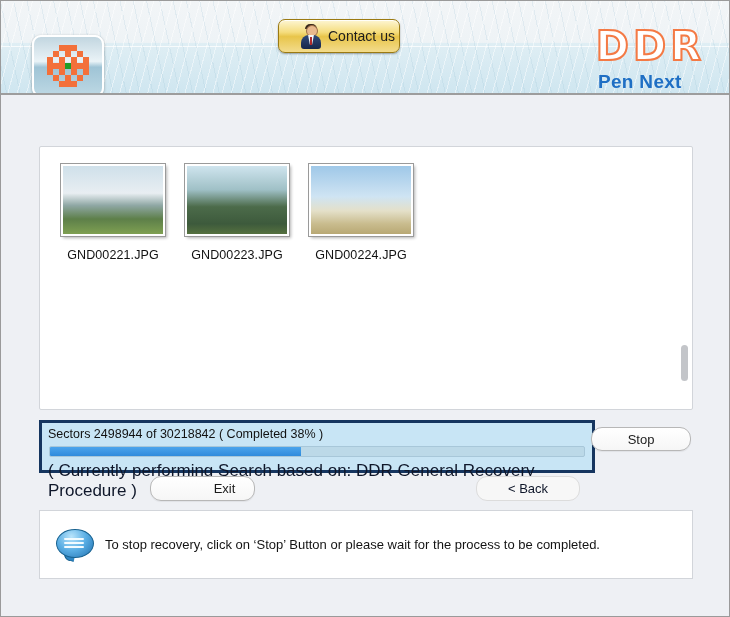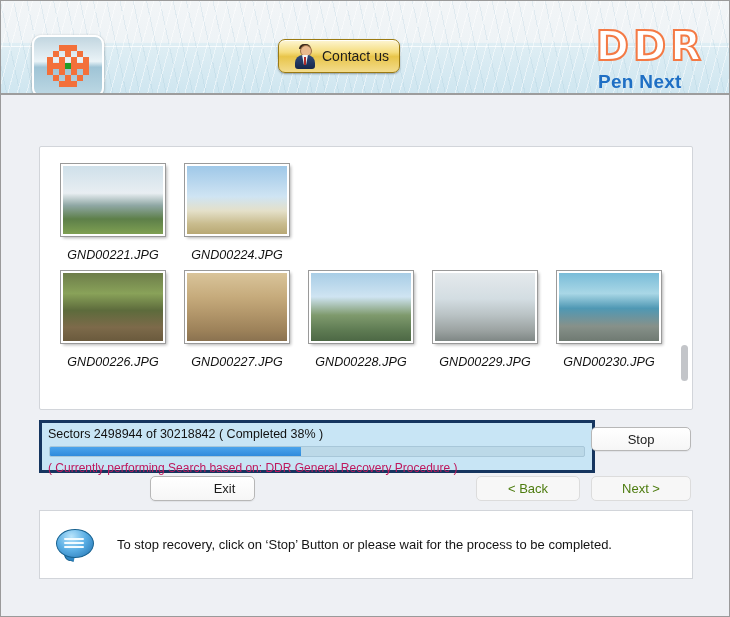--- a/index.html
+++ b/index.html
@@ -50,25 +50,25 @@
     border:2px solid #ffffff;border-radius:9px;
     background:linear-gradient(to bottom,#c2d6e0 0%,#eaf3f7 42%,#9fc4d6 52%,#bdd8e4 100%);
     box-shadow:0 1px 3px rgba(0,0,0,.35);
     display:flex;align-items:center;justify-content:center;z-index:3;
   }
   .checkflower{position:relative;width:42px;height:42px;}
   .checkflower i{position:absolute;width:6px;height:6px;background:#f3703a;display:block;}
   .checkflower i.g{background:#1f9c28;}
 
   .contact-btn{
-    position:absolute;left:277px;top:38px;width:122px;height:34px;box-sizing:border-box;
+    position:absolute;left:277px;top:18px;width:122px;height:34px;box-sizing:border-box;
     border:1px solid #9b7a12;border-radius:7px;
     background:linear-gradient(to bottom,#fdf6d4 0%,#f5dd7e 38%,#e8c54a 52%,#f3dc8c 100%);
     box-shadow:0 1px 2px rgba(0,0,0,.35),inset 0 1px 0 rgba(255,255,255,.85);
-    display:flex;align-items:center;gap:5px;padding-left:14px;cursor:pointer;z-index:3;
+    display:flex;align-items:center;gap:5px;padding-left:20px;cursor:pointer;z-index:3;
   }
   .contact-label{font-size:14px;color:#1d1d1d;}
   .person-ico{position:relative;width:24px;height:25px;flex:0 0 24px;}
   .person-ico .head{position:absolute;left:7px;top:1px;width:10px;height:10px;border-radius:50%;background:#e9b98d;border:1px solid #9d6f45;}
   .person-ico .hair{position:absolute;left:6px;top:0px;width:12px;height:5px;border-radius:6px 6px 0 0;background:#3b2a1d;}
   .person-ico .body{position:absolute;left:2px;top:11px;width:20px;height:14px;border-radius:8px 8px 3px 3px;background:linear-gradient(to bottom,#2f4a7a,#16264a);}
   .person-ico .shirt{position:absolute;left:9px;top:11px;width:6px;height:10px;background:#f4f4f4;clip-path:polygon(50% 0,100% 0,70% 100%,30% 100%,0 0);}
   .person-ico .tie{position:absolute;left:11px;top:13px;width:2px;height:8px;background:#b02a2a;}
 
   .brand{position:absolute;right:24px;top:26px;text-align:center;z-index:3;}
@@ -87,21 +87,21 @@
 
   
   .body{position:relative;height:calc(617px - 22px - 94px);background:#eef0f4;}
 
   .thumb-panel{
     position:absolute;left:38px;top:51px;width:654px;height:264px;box-sizing:border-box;
     background:#ffffff;border:1px solid #d2d5da;border-radius:2px;overflow:hidden;
   }
   .thumb-grid{padding:8px 6px 0 6px;}
   .thumb-row{display:flex;}
-  .thumb-cell{width:118px;margin:0 0 0 6px;text-align:center;font-style:italic;}
+  .thumb-cell{width:118px;margin:0 0 0 6px;text-align:center;}
   .thumb-cell:first-child{margin-left:8px;}
   .thumb-img{
     width:104px;height:72px;margin:9px auto 0 auto;box-sizing:border-box;
     border:2px solid #ffffff;outline:1px solid #9a9a9a;
     box-shadow:2px 2px 3px rgba(0,0,0,.3);overflow:hidden;position:relative;
   }
   .thumb-name{margin-top:12px;font-size:12.5px;color:#111;letter-spacing:.1px;}
 
   .scroll-track{position:absolute;right:3px;top:4px;bottom:4px;width:9px;}
   .scroll-thumb{position:absolute;right:1px;bottom:24px;width:7px;height:36px;border-radius:4px;background:#c3c5c9;}
@@ -111,40 +111,40 @@
     position:absolute;left:38px;top:325px;width:556px;height:53px;box-sizing:border-box;
     background:#c8e5f5;border:3px solid #15355f;
     padding:2px 6px 0 6px;
   }
   .prog-top{font-size:12.5px;color:#121212;padding-top:2px;}
   .prog-bar{
     position:relative;height:9px;margin:5px 1px 4px 1px;
     background:#bcd9e8;border:1px solid #a8c7d9;border-radius:2px;overflow:hidden;
   }
   .prog-fill{height:100%;background:linear-gradient(to bottom,#4ba4ec,#2f8bdc);}
-  .prog-bottom{font-size:12px;color:#be185d;}
+  .prog-bottom{font-size:17px;color:#0f172a;}
 
   .btn{
     box-sizing:border-box;background:linear-gradient(to bottom,#ffffff,#f6f6f6);
-    border:1px solid #b7b7b7;border-radius:5px;font-size:13px;color:#1b1b1b;
+    border:1px solid #b7b7b7;border-radius:11px;font-size:13px;color:#1b1b1b;
     display:flex;align-items:center;justify-content:center;cursor:pointer;
     box-shadow:0 1px 1px rgba(0,0,0,.06);
   }
-  .btn.disabled{color:#4d7c0f;border-color:#dcdcdc;background:#f7f7f7;cursor:default;box-shadow:none;text-align:center;}
+  .btn.disabled{color:#0f172a;border-color:#dcdcdc;background:#f7f7f7;cursor:default;box-shadow:none;text-align:center;}
   .btn.focused{box-shadow:0 0 0 3px rgba(88,160,235,.65);border-color:#6ba4de;}
 
   #stop-button{position:absolute;left:590px;top:332px;width:100px;height:24px;}
   #help-button{position:absolute;left:38px;top:381px;width:104px;height:25px;}
   #exit-button{position:absolute;left:149px;top:381px;width:105px;height:25px;padding-left:44px;}
   #back-button{position:absolute;left:475px;top:381px;width:104px;height:25px;}
   #next-button{position:absolute;left:590px;top:381px;width:100px;height:25px;}
 
   .msg-panel{
     position:absolute;left:38px;top:415px;width:654px;height:69px;box-sizing:border-box;
-    background:#ffffff;border:1px solid #d2d5da;display:flex;align-items:center;padding-left:16px;gap:25px;
+    background:#ffffff;border:1px solid #d2d5da;display:flex;align-items:center;padding-left:16px;gap:13px;
   }
   .bubble{position:relative;width:36px;height:31px;flex:0 0 36px;}
   .bubble .oval{
     position:absolute;left:0;top:0;width:36px;height:27px;border-radius:50%;
     background:radial-gradient(ellipse at 40% 25%,#b9e4fb 0%,#5aaee4 48%,#1f6fae 100%);
     border:1px solid #17618f;
   }
   .bubble .tail{
     position:absolute;left:8px;top:20px;width:10px;height:11px;background:#2f86c3;
     border:1px solid #17618f;border-top:none;border-right:none;
@@ -217,64 +217,45 @@
   <div class="body">
 
     <div class="thumb-panel">
       <div class="thumb-grid" id="grid">
           <div class="thumb-row">
             <div class="thumb-cell">
               <div class="thumb-img" style="background: linear-gradient(rgb(207, 224, 234) 0%, rgb(232, 238, 242) 40%, rgb(143, 167, 164) 58%, rgb(93, 127, 73) 78%, rgb(127, 160, 82) 100%);"></div>
               <div class="thumb-name">GND00221.JPG</div>
             </div>
             <div class="thumb-cell">
+              <div class="thumb-img" style="background: linear-gradient(rgb(207, 228, 238) 0%, rgb(159, 192, 198) 35%, rgb(76, 107, 74) 60%, rgb(61, 90, 60) 85%, rgb(85, 113, 63) 100%);"></div>
+              <div class="thumb-name">GND00223.JPG</div>
+            </div>
+            <div class="thumb-cell">
               <div class="thumb-img" style="background: linear-gradient(rgb(159, 200, 232) 0%, rgb(207, 228, 243) 45%, rgb(228, 224, 201) 66%, rgb(201, 188, 142) 85%, rgb(184, 168, 116) 100%);"></div>
               <div class="thumb-name">GND00224.JPG</div>
-            </div>
-          </div>
-          <div class="thumb-row">
-            <div class="thumb-cell">
-              <div class="thumb-img" style="background: linear-gradient(rgb(109, 125, 74) 0%, rgb(137, 162, 89) 30%, rgb(93, 107, 60) 55%, rgb(125, 106, 74) 80%, rgb(106, 90, 61) 100%);"></div>
-              <div class="thumb-name">GND00226.JPG</div>
-            </div>
-            <div class="thumb-cell">
-              <div class="thumb-img" style="background: linear-gradient(rgb(217, 196, 154) 0%, rgb(198, 171, 124) 35%, rgb(178, 150, 106) 60%, rgb(156, 129, 89) 85%, rgb(138, 114, 80) 100%);"></div>
-              <div class="thumb-name">GND00227.JPG</div>
-            </div>
-            <div class="thumb-cell">
-              <div class="thumb-img" style="background: linear-gradient(rgb(168, 205, 230) 0%, rgb(207, 228, 242) 35%, rgb(127, 154, 109) 62%, rgb(93, 122, 82) 85%, rgb(77, 104, 69) 100%);"></div>
-              <div class="thumb-name">GND00228.JPG</div>
-            </div>
-            <div class="thumb-cell">
-              <div class="thumb-img" style="background: linear-gradient(rgb(228, 233, 236) 0%, rgb(211, 221, 226) 38%, rgb(185, 194, 196) 62%, rgb(155, 162, 161) 85%, rgb(127, 135, 133) 100%);"></div>
-              <div class="thumb-name">GND00229.JPG</div>
-            </div>
-            <div class="thumb-cell">
-              <div class="thumb-img" style="background: linear-gradient(rgb(121, 188, 216) 0%, rgb(169, 215, 230) 30%, rgb(79, 152, 180) 52%, rgb(135, 145, 138) 78%, rgb(111, 122, 114) 100%);"></div>
-              <div class="thumb-name">GND00230.JPG</div>
             </div>
           </div>
         </div>
       <div class="scroll-track">
         <div class="scroll-thumb"></div>
       </div>
     </div>
 
     <div class="progress-box">
       <div class="prog-top">Sectors 2498944 of 30218842   ( Completed 38% )</div>
       <div class="prog-bar">
         <div class="prog-fill" id="fill" style="width: 47%;"></div>
       </div>
       <div class="prog-bottom">( Currently performing Search based on: DDR General Recovery Procedure )</div>
     </div>
 
     <div class="btn" id="stop-button">Stop</div>
     <div class="btn" id="exit-button">Exit</div>
     <div class="btn disabled" id="back-button">&lt; Back</div>
-    <div class="btn disabled" id="next-button">Next &gt;</div>
 
     <div class="msg-panel">
       <span class="bubble">
         <span class="tail"></span>
           <span class="oval"></span>
         <span class="ln l1"></span>
           <span class="ln l2"></span>
           <span class="ln l3"></span>
       </span>
       <span class="msg-text">To stop recovery, click on ‘Stop’ Button or please wait for the process to be completed.</span>

